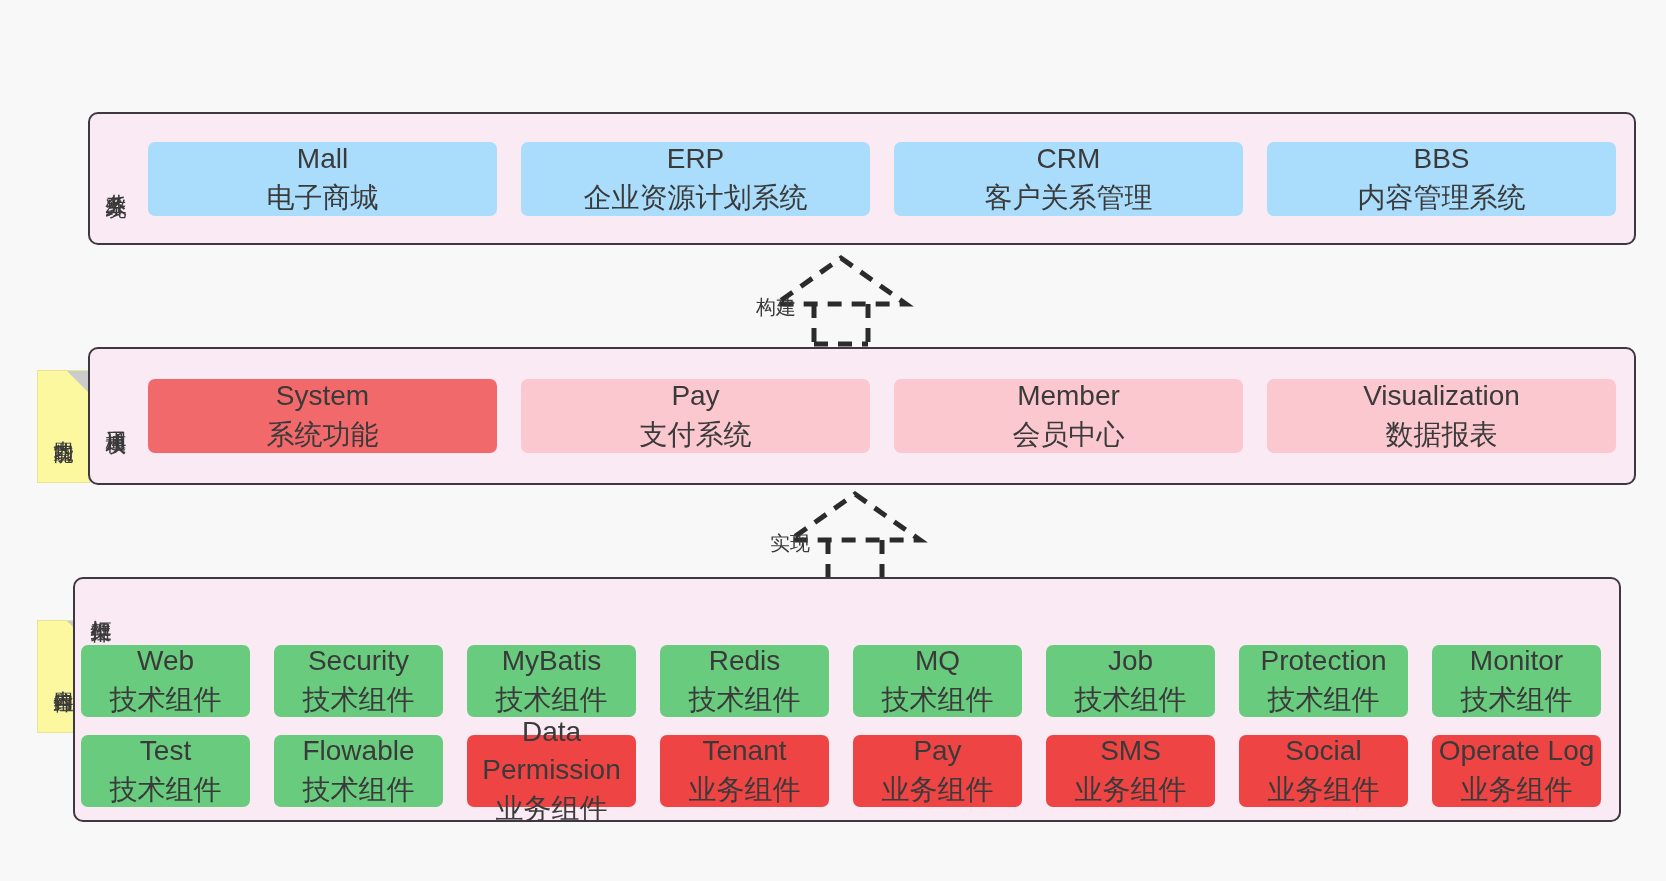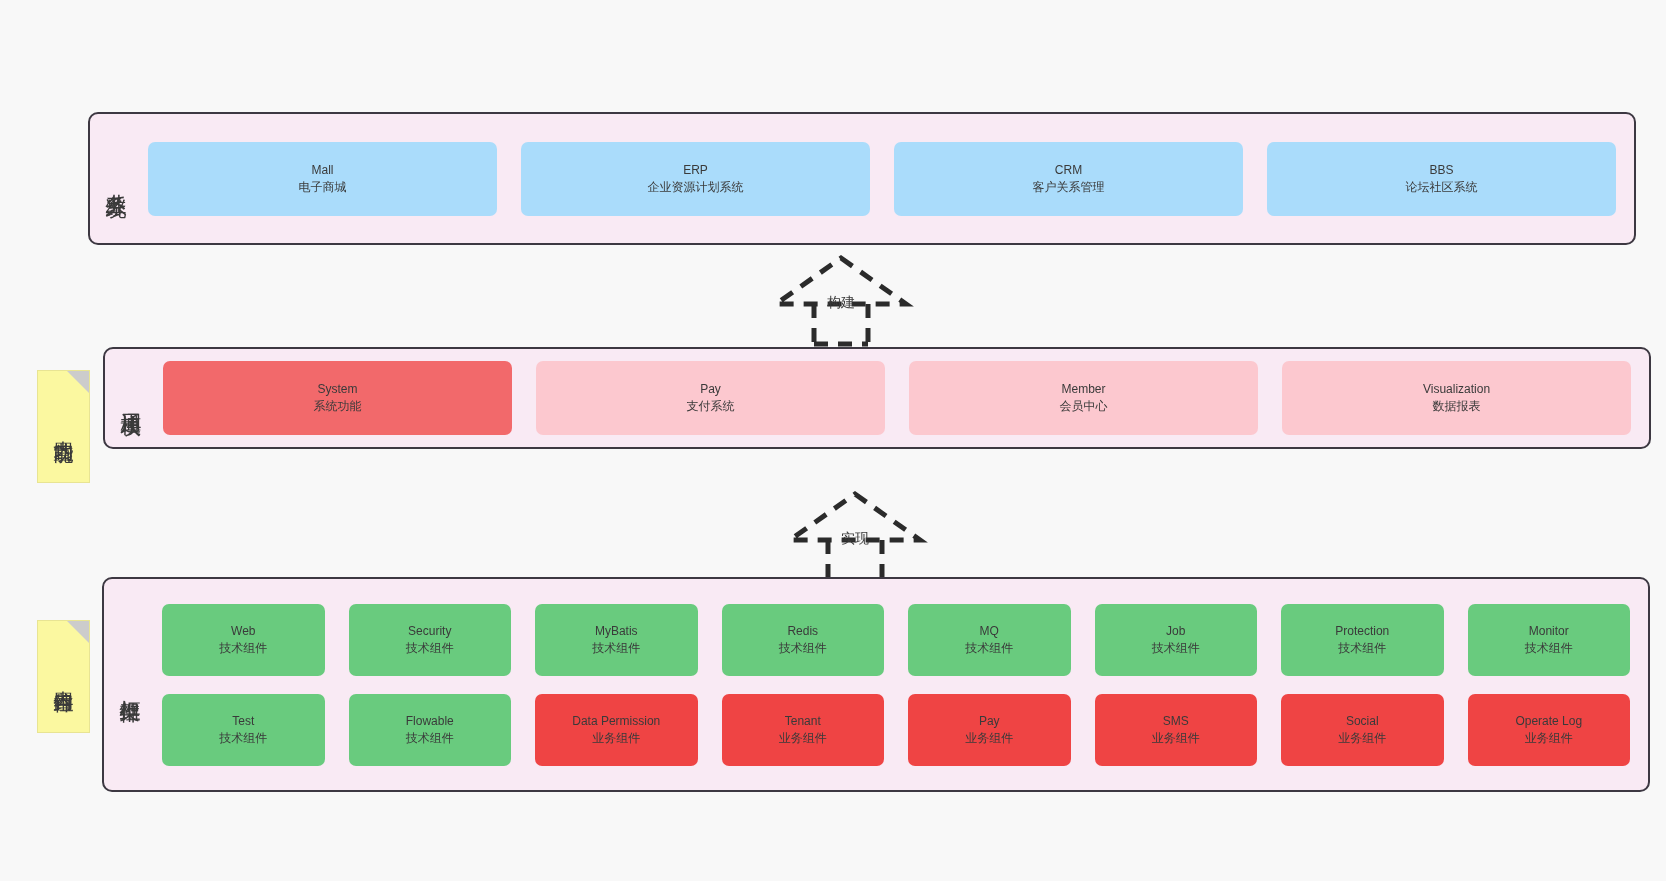--- a/index.html
+++ b/index.html
@@ -69,40 +69,40 @@
 
   
   .node {
     flex: 1 1 0;
     border-radius: 7px;
     display: flex;
     flex-direction: column;
     align-items: center;
     justify-content: center;
     text-align: center;
-    font-size: 12px;
+    font-size: 28px;
     line-height: 1.38;
     color: #3a3a3a;
     box-sizing: border-box;
     padding: 6px 4px;
     min-width: 0;
   }
   .node .n-en { display: block; }
   .node .n-cn { display: block; font-family: Liberation Serif, serif; }
 
   .blue   { background: #aadcfb; }
   .red    { background: #f2696b; }
   .pink   { background: #fcc8cf; }
   .green  { background: #69cb7e; }
   .lgreen { background: #ef4444; }
 
   
   #layer-business { left: 88px;  top: 112px; width: 1548px; height: 133px; }
-  #layer-common   { left: 88px;  top: 347px; width: 1548px; height: 102px; margin-left: 15px; }
-  #layer-frame    { left: 102px;  top: 577px; width: 1548px; height: 215px; }
+  #layer-common   { left: 88px;  top: 347px; width: 1548px; height: 138px; }
+  #layer-frame    { left: 73px;  top: 577px; width: 1548px; height: 245px; flex-direction: column; }
 
   #layer-business .node, #layer-common .node { height: 74px; }
   #layer-frame .node { height: 72px; }
 
   
   .note {
     position: absolute;
     background: #fbf8a0;
     border: 1px solid #e8e493;
     box-sizing: border-box;
@@ -128,22 +128,22 @@
   #note-builtin-func { left: 37px; top: 370px; width: 53px; height: 113px; }
   #note-builtin-comp { left: 37px; top: 620px; width: 53px; height: 113px; }
 
   
   .arrow { position: absolute; }
   .arrow svg { display: block; overflow: visible; }
   .arrow .a-label {
     position: absolute;
     left: 0; right: 0;
     top: 38px;
-    text-align: center;
-    font-size: 14px;
+    text-align: left;
+    font-size: 20px;
     color: #3a3a3a;
     user-select: none;
   }
   #arrow-build     { left: 756px; top: 256px; width: 170px; height: 90px; }
   #arrow-implement { left: 770px; top: 492px; width: 170px; height: 90px; }
 </style>
 </head>
 <body>
 
 <div id="canvas">
@@ -169,21 +169,21 @@
         <div class="node blue">
           <span class="n-en">ERP</span>
           <span class="n-cn">企业资源计划系统</span>
         </div>
         <div class="node blue">
           <span class="n-en">CRM</span>
           <span class="n-cn">客户关系管理</span>
         </div>
         <div class="node blue">
           <span class="n-en">BBS</span>
-          <span class="n-cn">论坛社区系统</span>
+          <span class="n-cn">内容管理系统</span>
         </div>
       </div>
     </div>
   </div>
 
   <div class="arrow" id="arrow-build">
     <svg width="170" height="90" viewBox="0 0 170 90">
       <path d="M85 2 L150 48 L20 48 Z" fill="none" stroke="#2b2b2b" stroke-width="5" stroke-dasharray="14 10" stroke-linecap="butt"></path>
       <path d="M58 48 L58 90 M112 48 L112 90 M58 88 L112 88" fill="none" stroke="#2b2b2b" stroke-width="5" stroke-dasharray="14 10" stroke-linecap="butt"></path>
     </svg>

